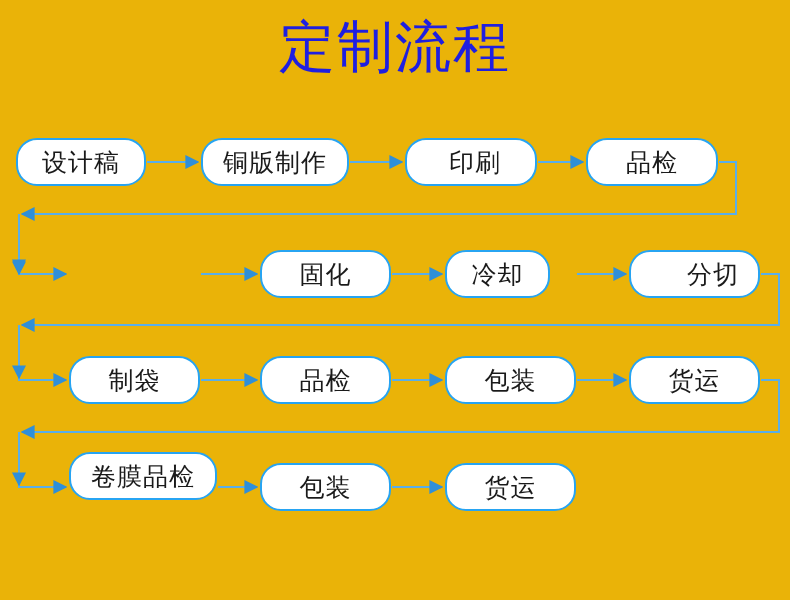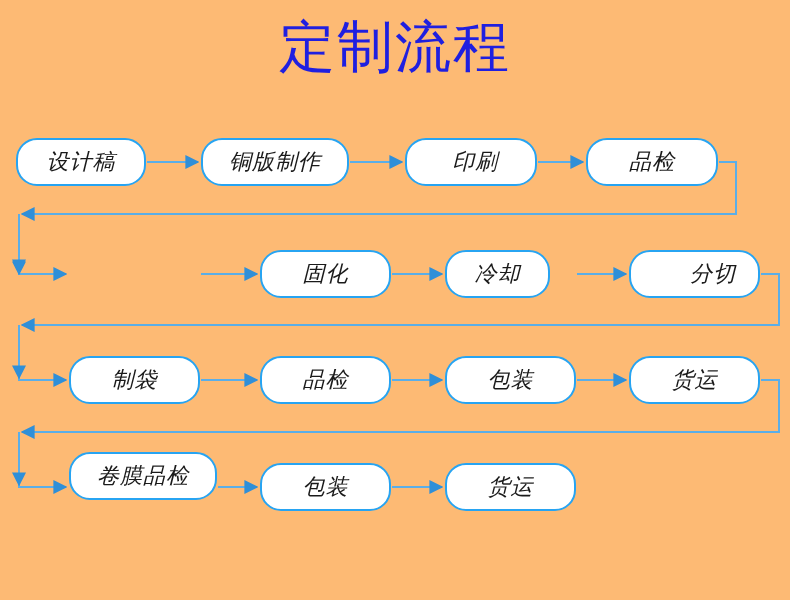--- a/index.html
+++ b/index.html
@@ -4,21 +4,21 @@
 <style>
   html, body {
     margin: 0;
     padding: 0;
     background: #ffffff;
   }
   #root {
     position: relative;
     width: 790px;
     height: 600px;
-    background: #fdba74;
+    background: #eab308;
     overflow: hidden;
     font-family: "DejaVu Sans", "Liberation Sans", sans-serif;
   }
   #title {
     position: absolute;
     left: 0;
     top: 18px;
     width: 790px;
     text-align: center;
     font-size: 56px;
@@ -39,25 +39,24 @@
   .node {
     position: absolute;
     box-sizing: border-box;
     background: #ffffff;
     border: 2.5px solid #27a4f2;
     border-radius: 21px;
     display: flex;
     align-items: center;
     justify-content: center;
     color: #1a1a1a;
-    font-size: 22px;
+    font-size: 25px;
     letter-spacing: 1px;
     white-space: nowrap;
     font-family: "DejaVu Sans", "Liberation Sans", sans-serif;
-    font-style: italic;
   }
 </style>
 </head>
 <body>
 
 <div id="root">
 
   <div id="title">定制流程</div>
 
   <svg id="wires" viewBox="0 0 790 600" width="790" height="600" xmlns="http://www.w3.org/2000/svg">

